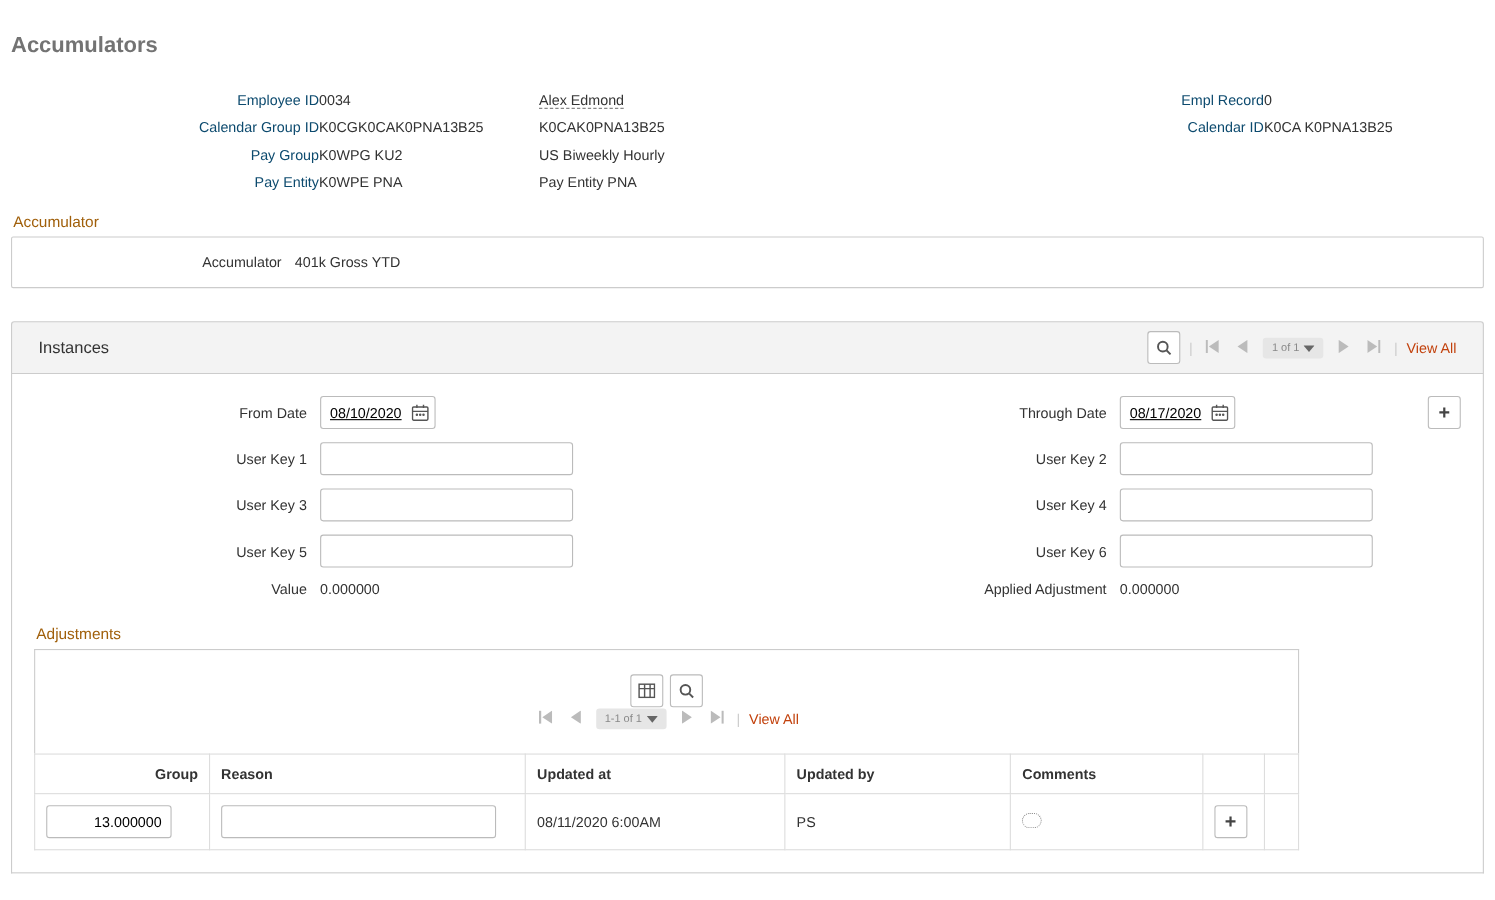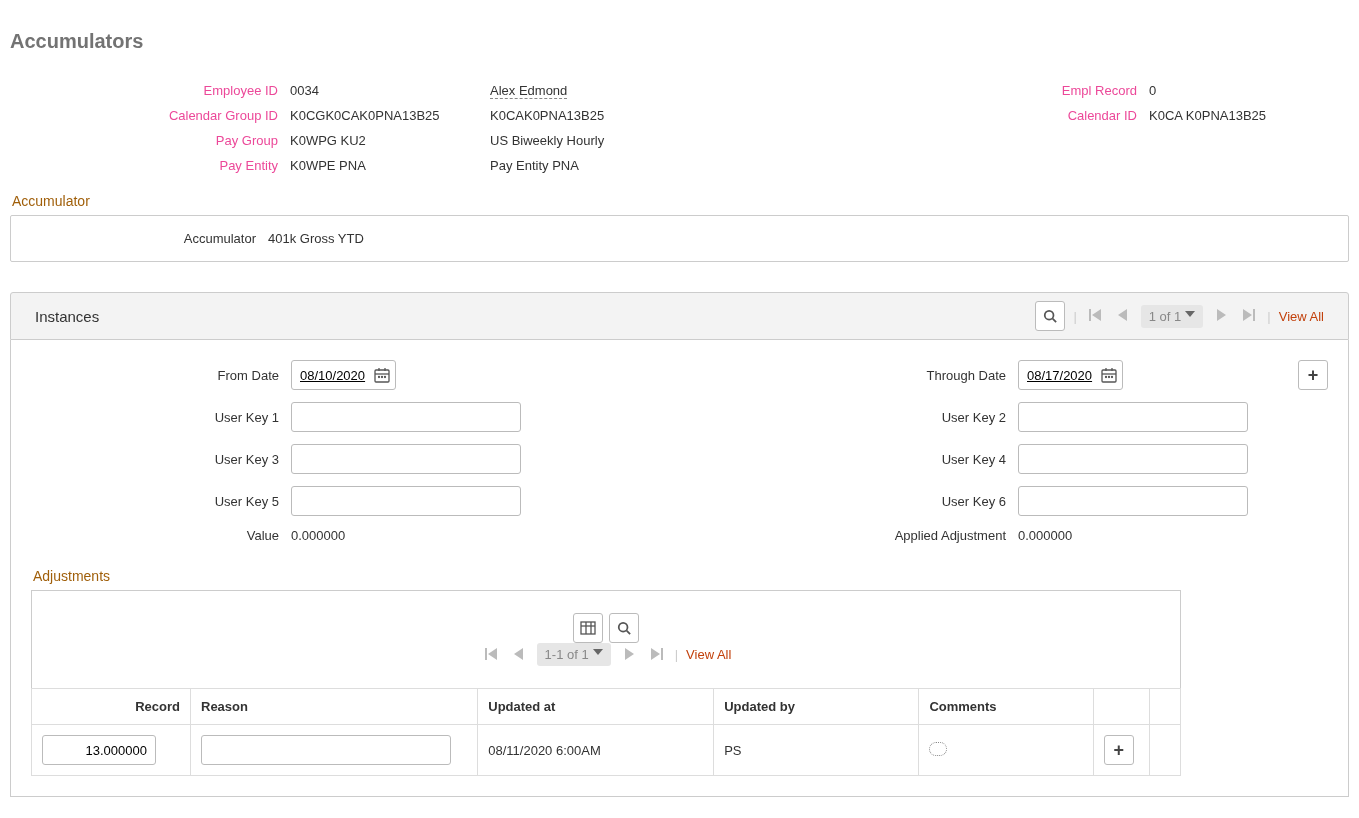--- a/index.html
+++ b/index.html
@@ -19,22 +19,21 @@
   }
   .header-grid {
     display: grid;
     grid-template-columns: 280px 200px 200px 1fr 130px 200px;
     row-gap: 10px;
     margin-bottom: 20px;
     font-size: 13px;
   }
   .label-right {
     text-align: right;
-    padding-right: 12px;
-    color: #ec4899;
+    color: #0c4a6e;
   }
   .val { color: #333; }
   .link-text {
     color: #333;
     text-decoration: underline dotted;
     border-bottom: 1px dashed #888;
     text-decoration: none;
   }
 
   .section-title {
@@ -111,24 +110,24 @@
     border-radius: 3px;
     display: inline-flex;
     align-items: center; justify-content: center;
     cursor: pointer;
   }
   .count-badge {
     background: #e6e6e6;
     border-radius: 3px;
     padding: 4px 8px;
     display: inline-flex;
-    align-items: flex-start;
+    align-items: flex-end;
     gap: 4px;
     cursor: pointer;
-    font-size: 13px;
+    font-size: 10px;
   }
   .sep { color: #ccc; }
   .view-all { cursor: pointer; color: #c2410c; }
   .inst-grid {
     display: grid;
     grid-template-columns: 260px 260px 1fr 150px 260px 50px;
     row-gap: 12px;
     align-items: center;
   }
   .inst-grid .lbl { text-align: right; padding-right: 12px; }
@@ -423,21 +422,21 @@
                 <rect x="10" y="0" width="2" height="12"></rect>
               </svg>
         </button>
         <span class="sep">|</span>
         <span class="view-all">View All</span>
       </div>
     </div>
     <table class="adj-table">
       <thead>
         <tr>
-          <th class="th-right" style="width:155px">Record</th>
+          <th class="th-right" style="width:155px">Group</th>
           <th style="width:280px">Reason</th>
           <th style="width:230px">Updated at</th>
           <th style="width:200px">Updated by</th>
           <th class="center" style="width:170px">Comments</th>
           <th style="width:55px"></th>
           <th style="width:30px"></th>
         </tr>
       </thead>
       <tbody>
         <tr>

